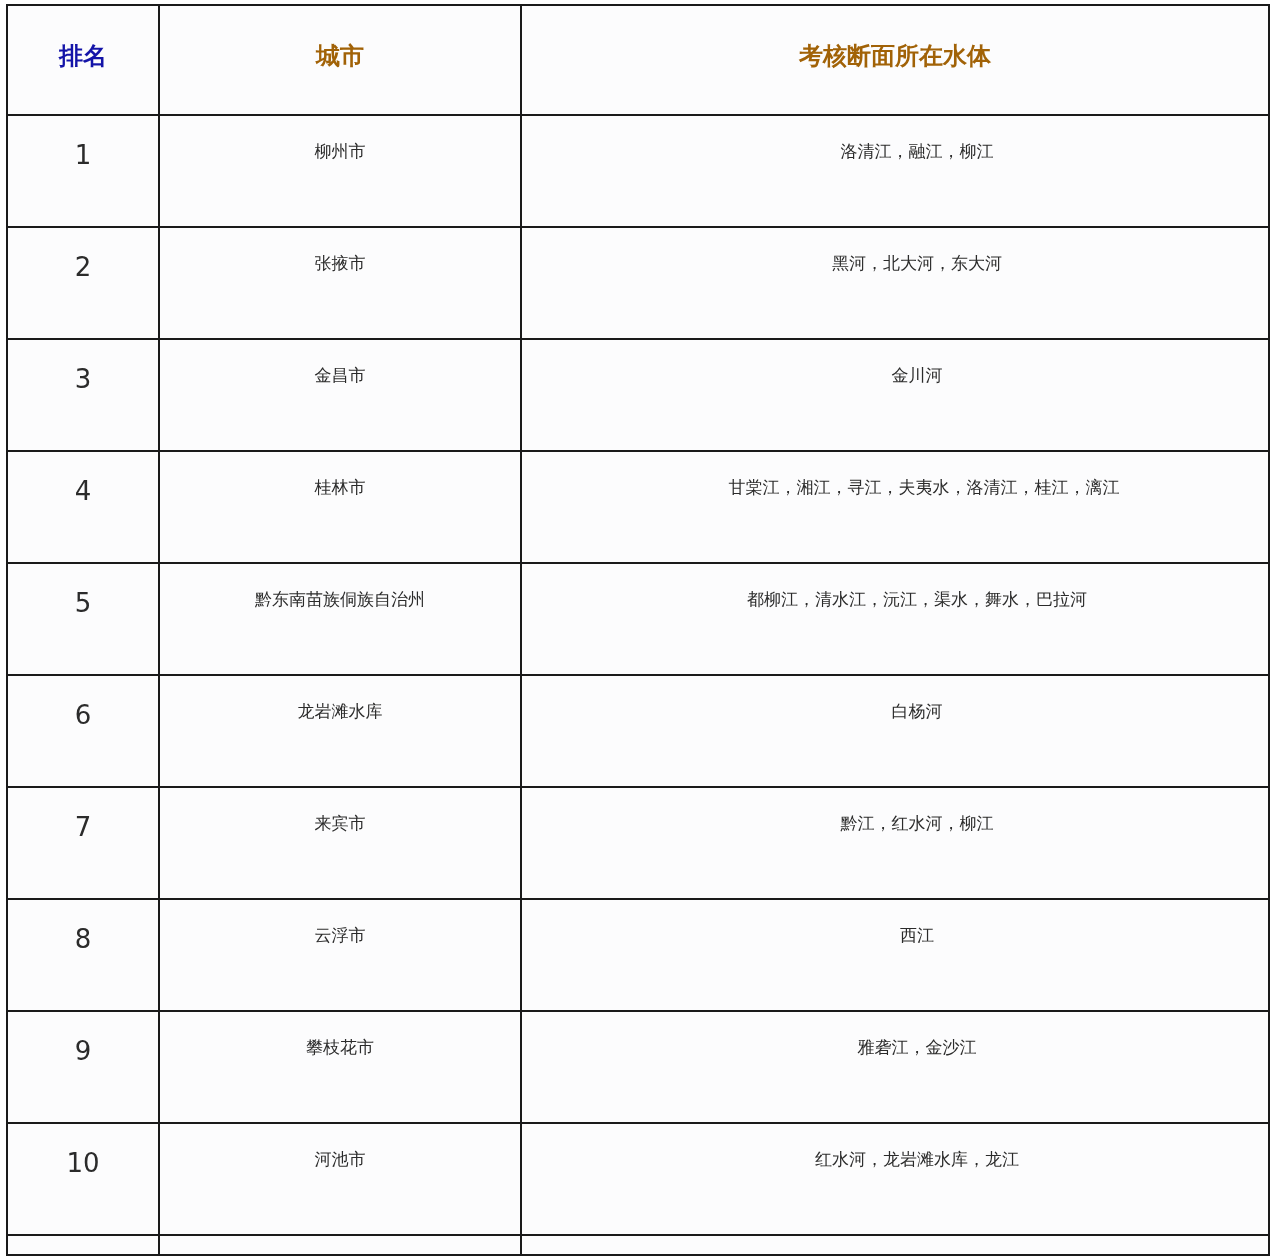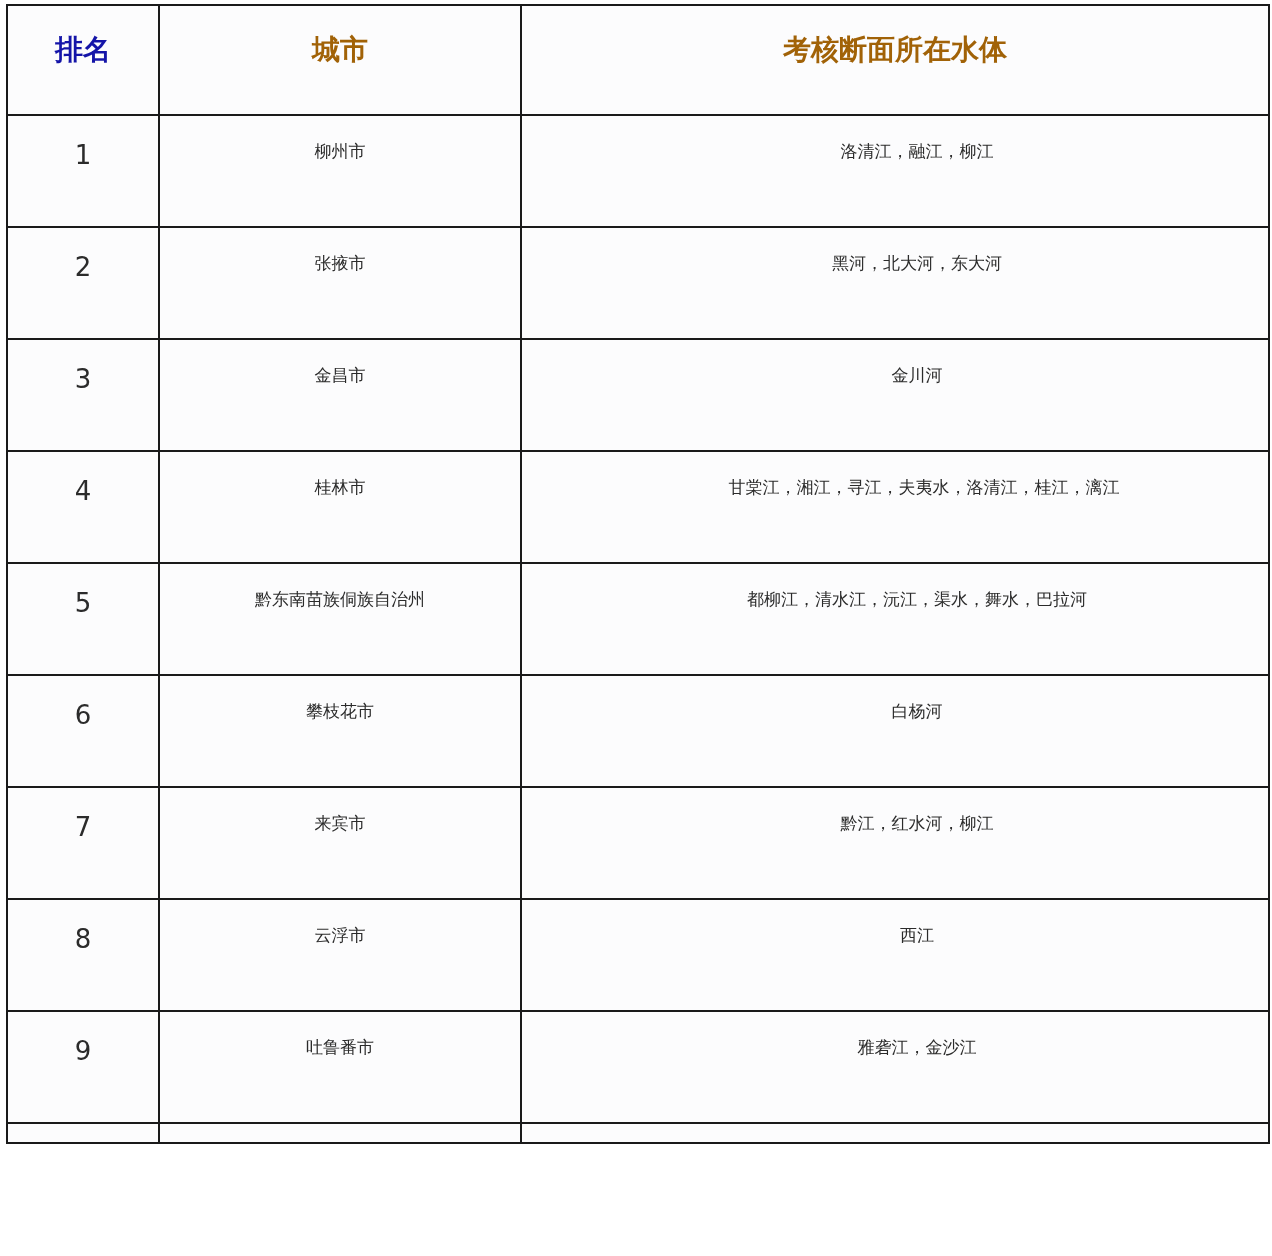--- a/index.html
+++ b/index.html
@@ -32,23 +32,23 @@
     th, td {
       border: 2px solid #1a1a1a;
       text-align: center;
       vertical-align: top;
       padding: 0;
       color: #2b2b2b;
       font-weight: normal;
     }
     tr.header-row th {
       height: 110px;
-      padding-top: 25px;
+      padding-top: 34px;
       box-sizing: border-box;
-      font-size: 28px;
+      font-size: 24px;
       letter-spacing: 0px;
       font-family: Liberation Serif, serif;
     }
     th.rank-head {
       color: #1414a8;
       font-weight: bold;
     }
     th.city-head, th.water-head {
       color: #a16207;
       font-weight: bold;
@@ -109,37 +109,42 @@
         <td class="city-cell">桂林市</td>
         <td class="water-cell" style="padding-left:70px;padding-right:12px;">甘棠江，湘江，寻江，夫夷水，洛清江，桂江，漓江</td>
       </tr>
       <tr>
         <td class="rank-cell">5</td>
         <td class="city-cell">黔东南苗族侗族自治州</td>
         <td class="water-cell">都柳江，清水江，沅江，渠水，舞水，巴拉河</td>
       </tr>
       <tr>
         <td class="rank-cell">6</td>
-        <td class="city-cell">攀枝花市</td>
+        <td class="city-cell">龙岩滩水库</td>
         <td class="water-cell">白杨河</td>
       </tr>
       <tr>
         <td class="rank-cell">7</td>
         <td class="city-cell">来宾市</td>
         <td class="water-cell">黔江，红水河，柳江</td>
       </tr>
       <tr>
         <td class="rank-cell">8</td>
         <td class="city-cell">云浮市</td>
         <td class="water-cell">西江</td>
       </tr>
       <tr>
         <td class="rank-cell">9</td>
-        <td class="city-cell">吐鲁番市</td>
+        <td class="city-cell">攀枝花市</td>
         <td class="water-cell">雅砻江，金沙江</td>
+      </tr>
+      <tr>
+        <td class="rank-cell">10</td>
+        <td class="city-cell">河池市</td>
+        <td class="water-cell">红水河，龙岩滩水库，龙江</td>
       </tr>
       <tr class="partial-row">
         <td></td>
         <td></td>
         <td></td>
       </tr>
     </tbody>
   </table>
 </div>
 

